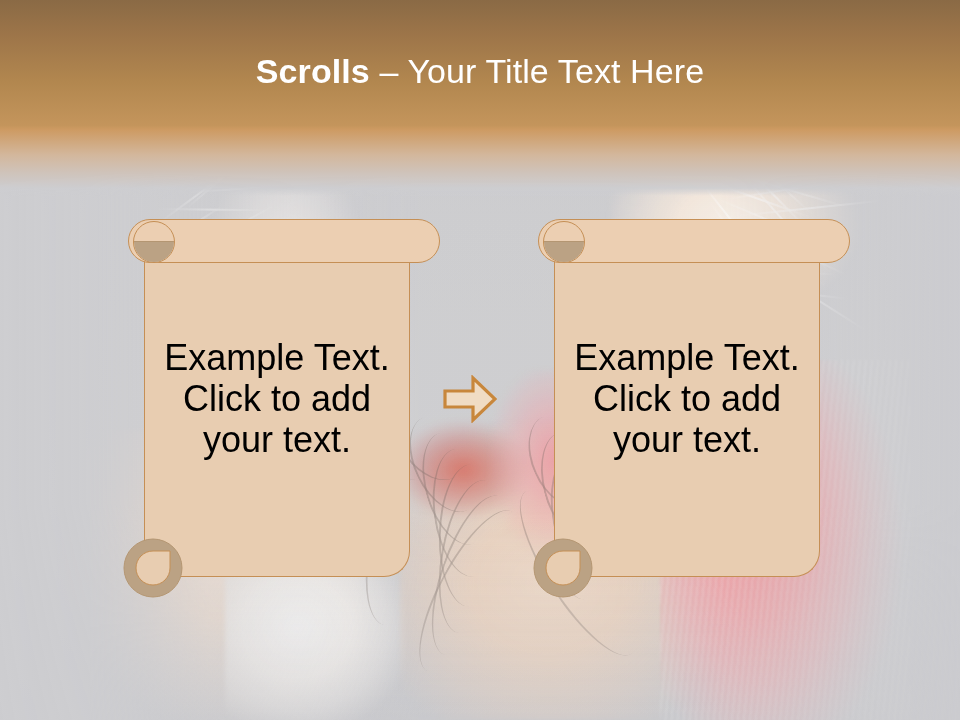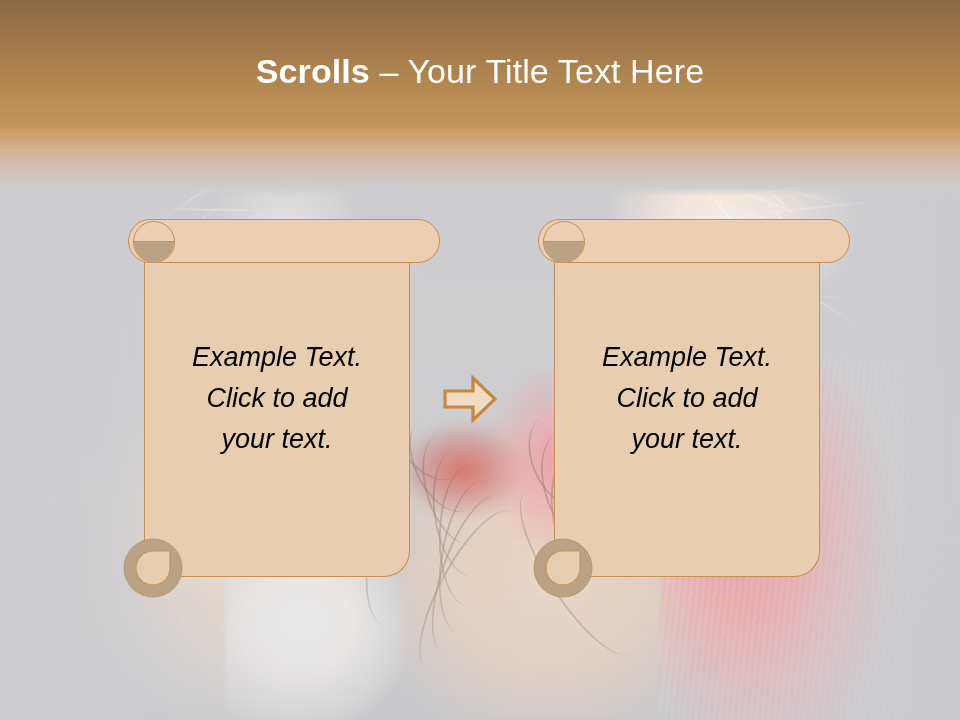--- a/index.html
+++ b/index.html
@@ -254,23 +254,22 @@
   }
   .bottom-curl svg { display: block; }
 
   
   .scroll-text {
     position: absolute;
     left: 16px;
     width: 266px;
     top: 118px;
     text-align: center;
-    font-style: italic;
     color: #000000;
-    font-size: 27px;
+    font-size: 36px;
     line-height: 41px;
     z-index: 6;
   }
 
   
   .arrow {
     position: absolute;
     left: 443px;
     top: 375px;
     width: 54px;

